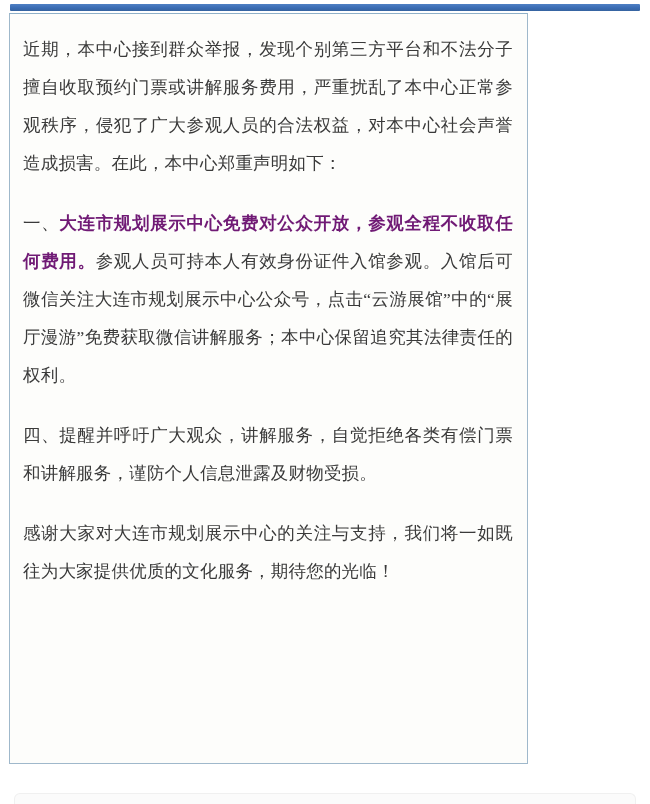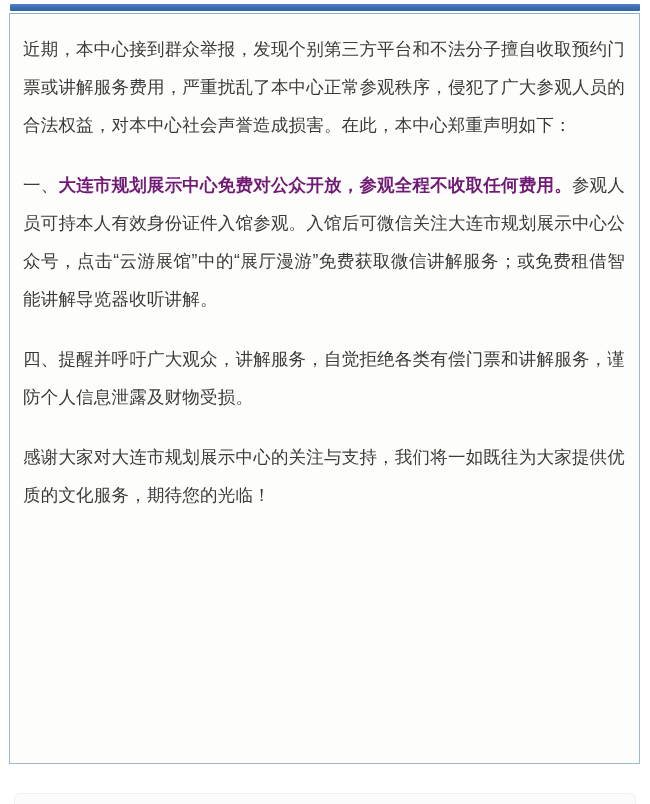--- a/index.html
+++ b/index.html
@@ -24,26 +24,27 @@
     height: 7px;
     background: linear-gradient(to bottom, #4f80c4 0%, #3a6cb4 55%, #36639f 100%);
     border-radius: 1px;
   }
 
   
   .announcement-card {
     position: absolute;
     left: 9px;
     top: 13px;
-    width: 631px;
+    width: 519px;
     height: 751px;
     box-sizing: border-box;
     background: #fdfdfb;
     border: 1px solid #9fb8cb;
     border-top-color: #8fb0c8;
+    font-family: Liberation Serif, serif;
   }
 
   .card-inner {
     padding: 16px 14px 0 13px;
   }
 
   
   .para {
     margin: 0 0 0 0;
     color: #3a3a3a;
@@ -84,21 +85,21 @@
 </head>
 <body>
 
 <div class="top-accent-bar"></div>
 
 <div class="announcement-card">
   <div class="card-inner">
 
     <p class="para"><span>近期，本中心接到群众举报，发现个别第三方平台和不法分子擅自收取预约门票或讲解服务费用，严重扰乱了本中心正常参观秩序，侵犯了广大参观人员的合法权益，对本中心社会声誉造成损害。在此，本中心郑重声明如下：</span></p>
 
-    <p class="para"><span class="label-num">一、</span><span class="bold-blue">大连市规划展示中心免费对公众开放，参观全程不收取任何费用。</span><span>参观人员可持本人有效身份证件入馆参观。入馆后可微信关注大连市规划展示中心公众号，点击“云游展馆”中的“展厅漫游”免费获取微信讲解服务；或免费租借智能讲解导览器收听讲解。</span></p>
+    <p class="para"><span class="label-num">一、</span><span class="bold-blue">大连市规划展示中心免费对公众开放，参观全程不收取任何费用。</span><span>参观人员可持本人有效身份证件入馆参观。入馆后可微信关注大连市规划展示中心公众号，点击“云游展馆”中的“展厅漫游”免费获取微信讲解服务；本中心保留追究其法律责任的权利。</span></p>
 
 
 
     <p class="para"><span class="label-num">四、</span><span class="bold-blue"></span><span>提醒并呼吁广大观众，讲解服务，自觉拒绝各类有偿门票和讲解服务，谨防个人信息泄露及财物受损。</span></p>
 
     <p class="para"><span>感谢大家对大连市规划展示中心的关注与支持，我们将一如既往为大家提供优质的文化服务，期待您的光临！</span></p>
 
   </div>
 </div>
 

